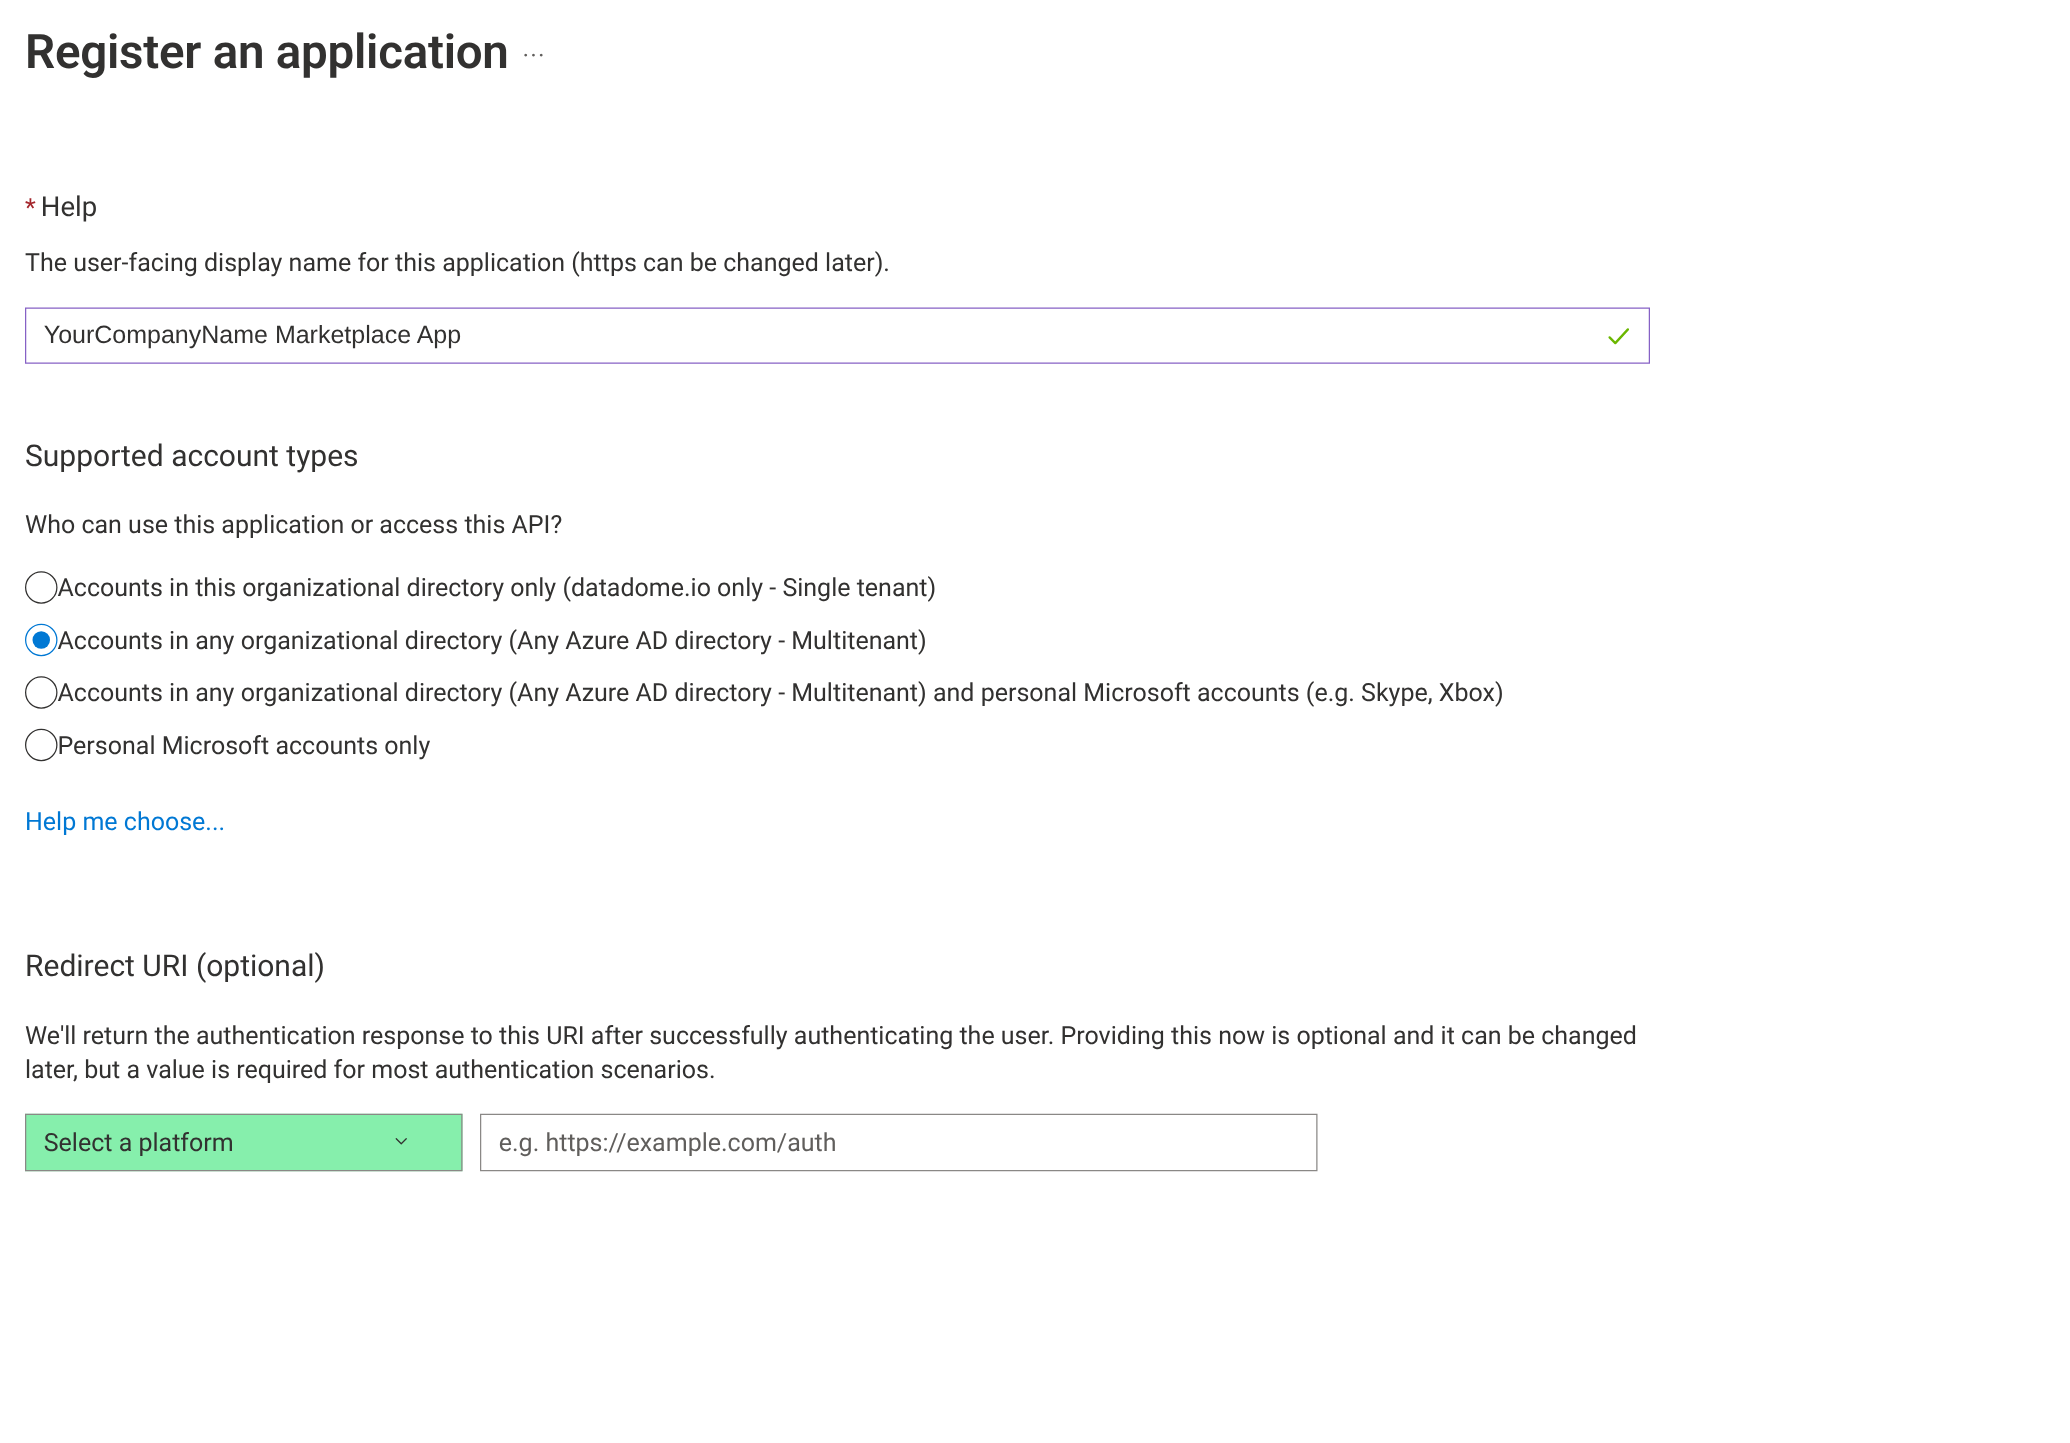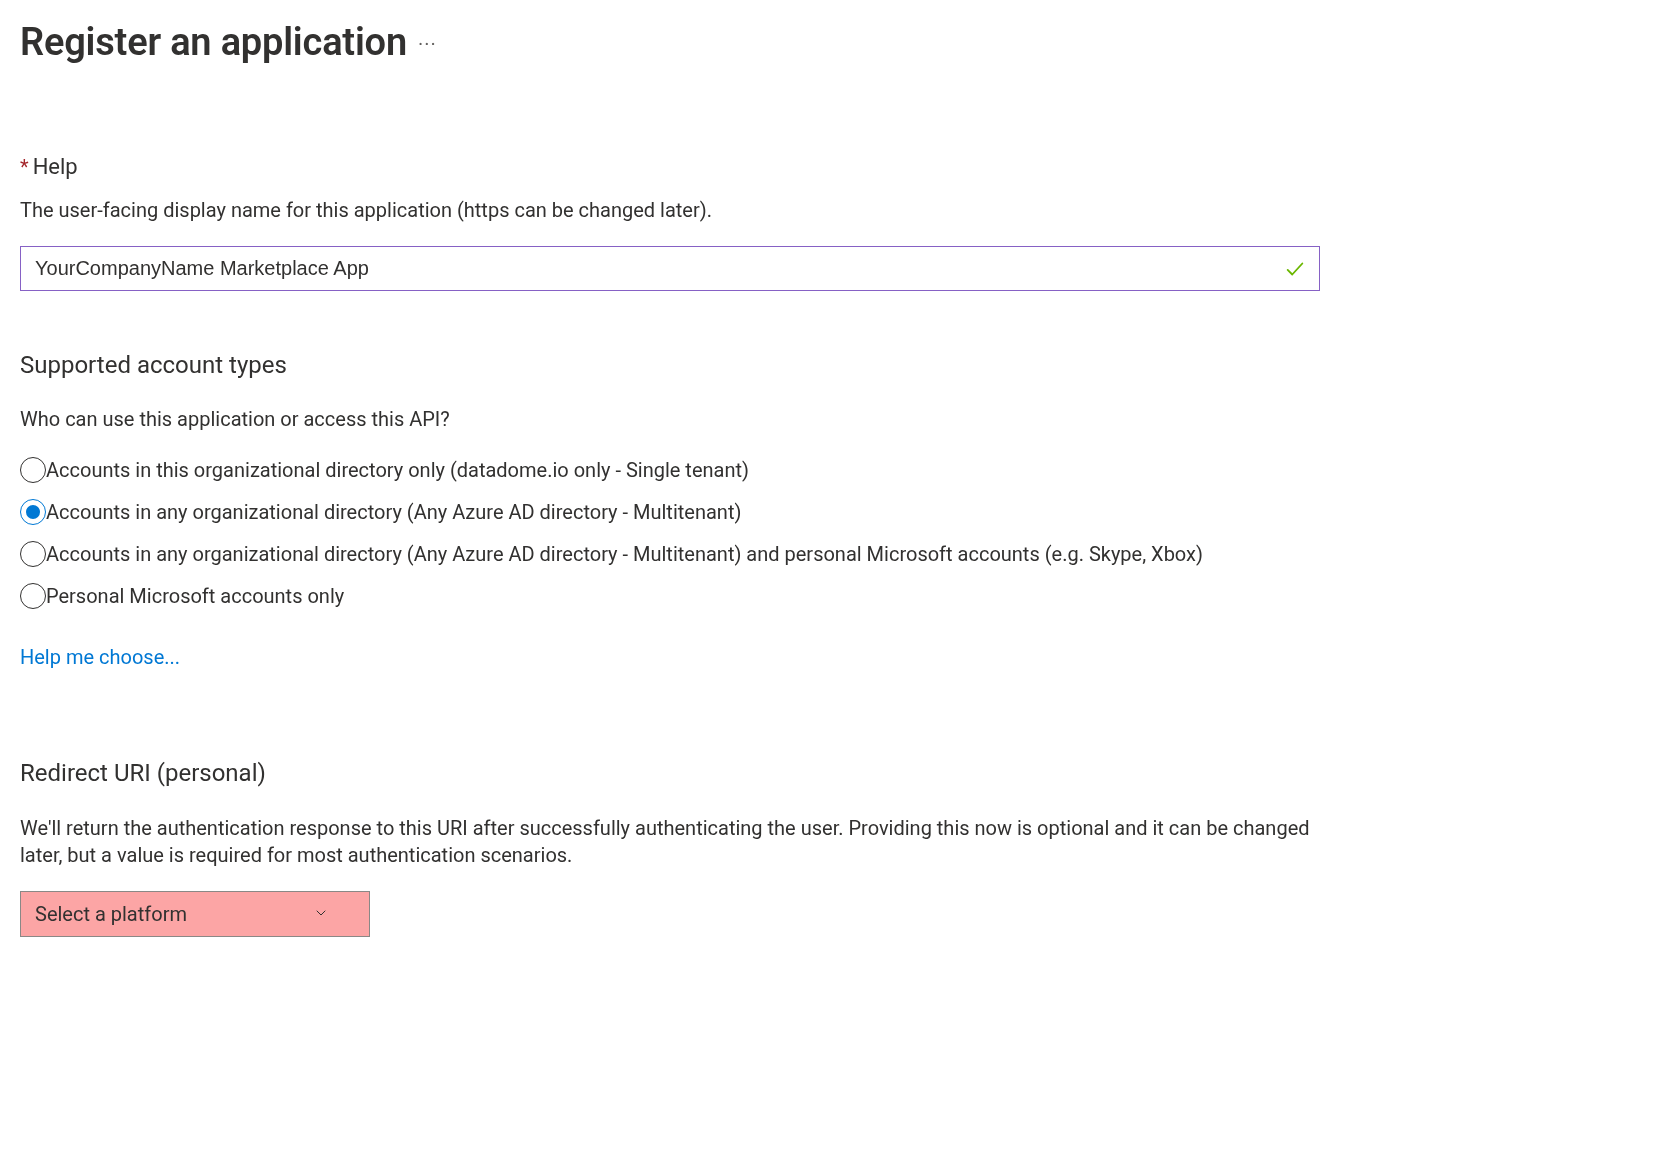--- a/index.html
+++ b/index.html
@@ -126,21 +126,21 @@
     .redirect-row {
       display: flex;
       gap: 14px;
       align-items: stretch;
     }
     .platform-select {
       width: 350px;
       padding: 10px 40px 10px 14px;
       font-size: 20px;
       border: 1px solid #8a8886;
-      background: #fca5a5;
+      background: #86efac;
       position: relative;
       display: flex;
       align-items: center;
       justify-content: space-between;
       cursor: pointer;
       color: #323130;
     }
     .chevron {
       width: 16px;
       height: 16px;
@@ -203,26 +203,27 @@
     <div class="radio-row">
       <span class="radio-circle"></span>
       <span class="radio-label">Personal Microsoft accounts only</span>
     </div>
   </div>
 
   <a class="help-link">Help me choose...</a>
 </div>
 
 <div class="section" style="margin-top:90px;">
-  <div class="section-heading">Redirect URI (personal)</div>
+  <div class="section-heading">Redirect URI (optional)</div>
   <div class="field-desc">We'll return the authentication response to this URI after successfully authenticating the user. Providing this now is optional and it can be changed later, but a value is required for most authentication scenarios.</div>
 
   <div class="redirect-row">
     <div class="platform-select">
       <span>Select a platform</span>
       <span>
         <svg class="chevron" viewBox="0 0 24 24" fill="none" stroke="#323130" stroke-width="1.5" stroke-linecap="round" stroke-linejoin="round">
           <polyline points="6 9 12 15 18 9"></polyline>
         </svg>
       </span>
     </div>
+    <input type="text" class="uri-input" placeholder="e.g. https://example.com/auth" style="">
   </div>
 </div>
 
 </body></html>

